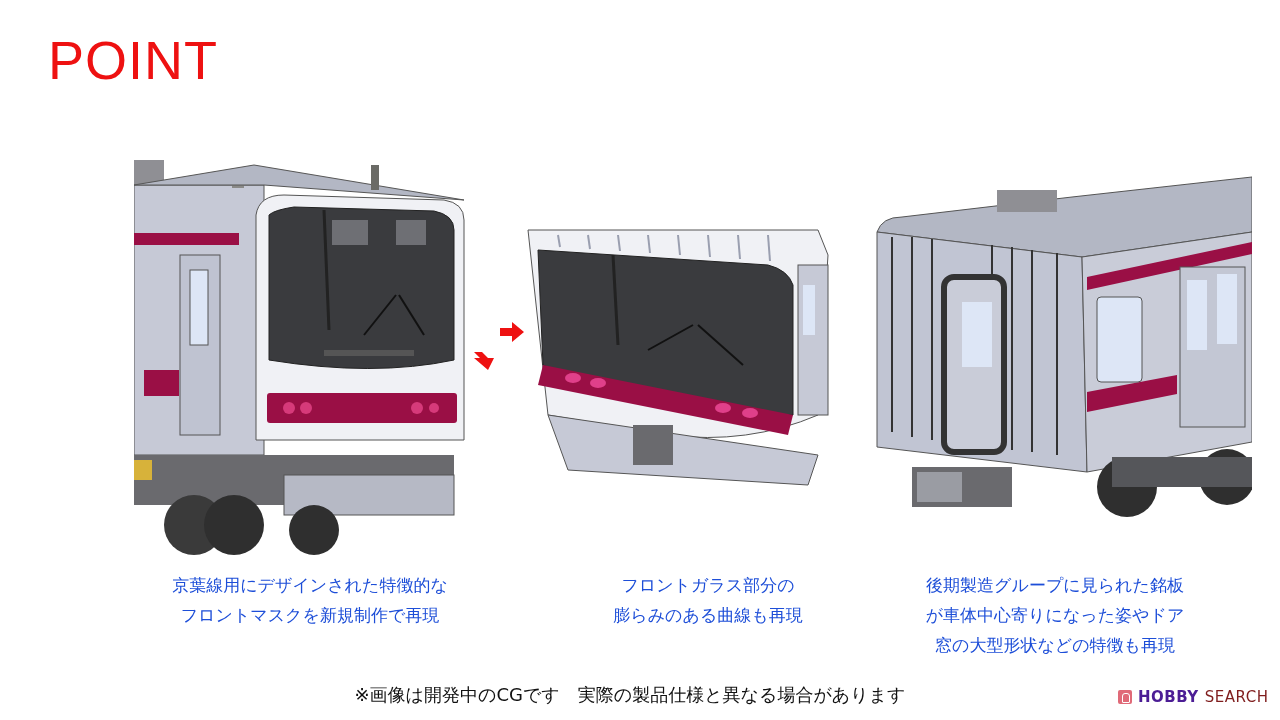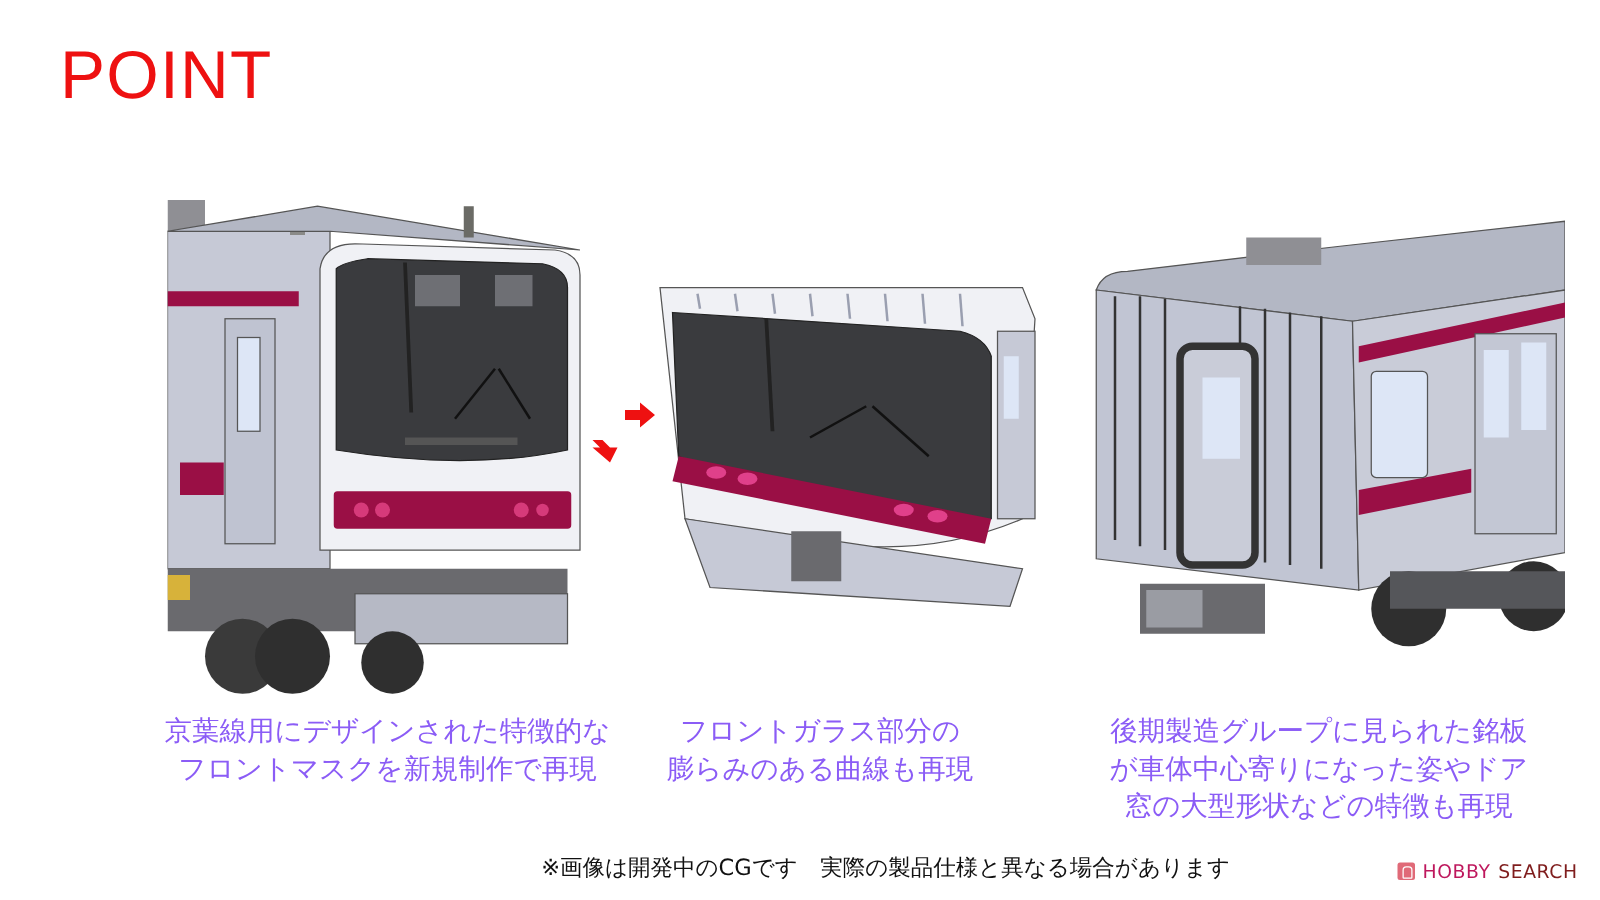--- a/index.html
+++ b/index.html
@@ -2,27 +2,27 @@
 <html><head>
 <meta charset="utf-8">
 <style>
   html, body { margin:0; padding:0; background:#ffffff; }
   body { width:1280px; height:720px; position:relative; overflow:hidden;
          font-family:"DejaVu Sans", "Liberation Sans", sans-serif; color:#111; }
   .title { position:absolute; left:48px; top:28px; font-size:54px; line-height:64px;
            color:#ee1111; font-family:"Liberation Sans", "DejaVu Sans", sans-serif; letter-spacing:1px; }
   .panel { position:absolute; }
   .panel svg { display:block; }
-  .caption { position:absolute; font-size:22px; line-height:30px; text-align:center; color:#8b5cf6; white-space:pre-line;font-family:Liberation Serif, serif; }
-  .note { position:absolute; left:304px; top:682px; width:680px; text-align:right; font-size:18px; line-height:26px; color:#111; }
+  .caption { position:absolute; font-size:17px; line-height:30px; text-align:center; color:#1d4ed8; white-space:pre-line; }
+  .note { position:absolute; left:290px; top:682px; width:680px; text-align:center; font-size:18px; line-height:26px; color:#111; }
   .logo { position:absolute; left:1118px; top:688px; display:flex; align-items:center; gap:6px;
           font-family:"DejaVu Sans", sans-serif; font-size:15px; letter-spacing:0.5px; }
   .logo .mark { width:14px; height:14px; background:#e06a78; border-radius:2px; position:relative; }
   .logo .mark::after { content:""; position:absolute; left:4px; top:3px; width:6px; height:8px; border:1px solid #fff; border-radius:3px 3px 1px 1px; }
-  .logo .hobby { color:#be185d; font-weight:normal; }
+  .logo .hobby { color:#4c1d95; font-weight:bold; }
   .logo .search { color:#7f1d1d; }
 </style>
 </head>
 <body>
 
 <div class="title">POINT</div>
 
 <div class="panel" style="left:134px; top:155px;">
   <svg width="340" height="405" viewBox="0 0 340 405">
 
@@ -127,21 +127,21 @@
     <rect x="40" y="295" width="100" height="40" fill="#6a6a6e"></rect>
     <polygon points="45,300 90,300 90,330 45,330" fill="#9a9ca3"></polygon>
     <circle cx="255" cy="315" r="30" fill="#2f2f2f"></circle>
       <circle cx="355" cy="305" r="28" fill="#2f2f2f"></circle>
     <rect x="240" y="285" width="140" height="30" fill="#55565a"></rect>
   </svg>
 </div>
 
 <div class="caption" style="left:100px; top:570px; width:420px;">京葉線用にデザインされた特徴的な
 フロントマスクを新規制作で再現</div>
-<div class="caption" style="left:516px; top:570px; width:280px;">フロントガラス部分の
+<div class="caption" style="left:568px; top:570px; width:280px;">フロントガラス部分の
 膨らみのある曲線も再現</div>
 <div class="caption" style="left:860px; top:570px; width:390px; text-align:center;">後期製造グループに見られた銘板
 が車体中心寄りになった姿やドア
 窓の大型形状などの特徴も再現</div>
 
 <div class="note">※画像は開発中のCGです　実際の製品仕様と異なる場合があります</div>
 
 <div class="logo">
   <span class="mark"></span>
   <span class="hobby">HOBBY</span>

